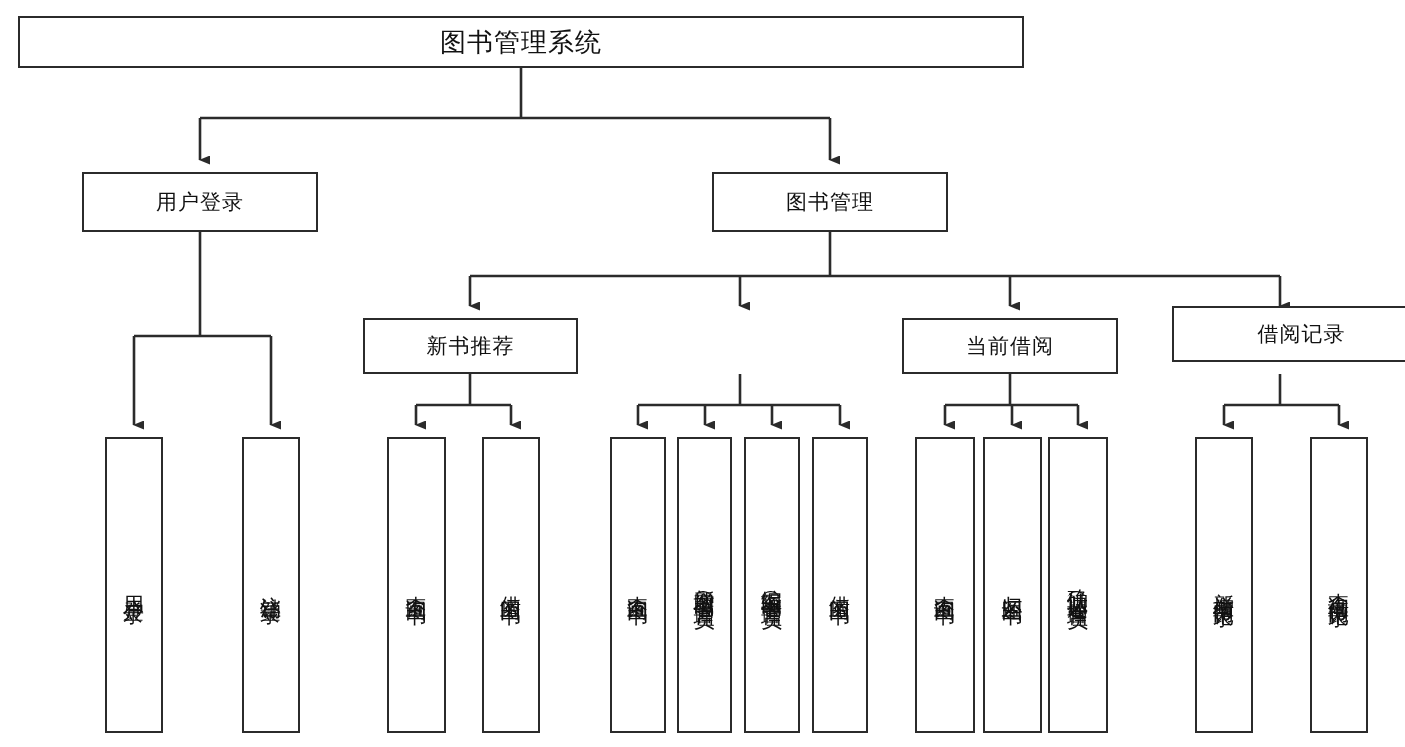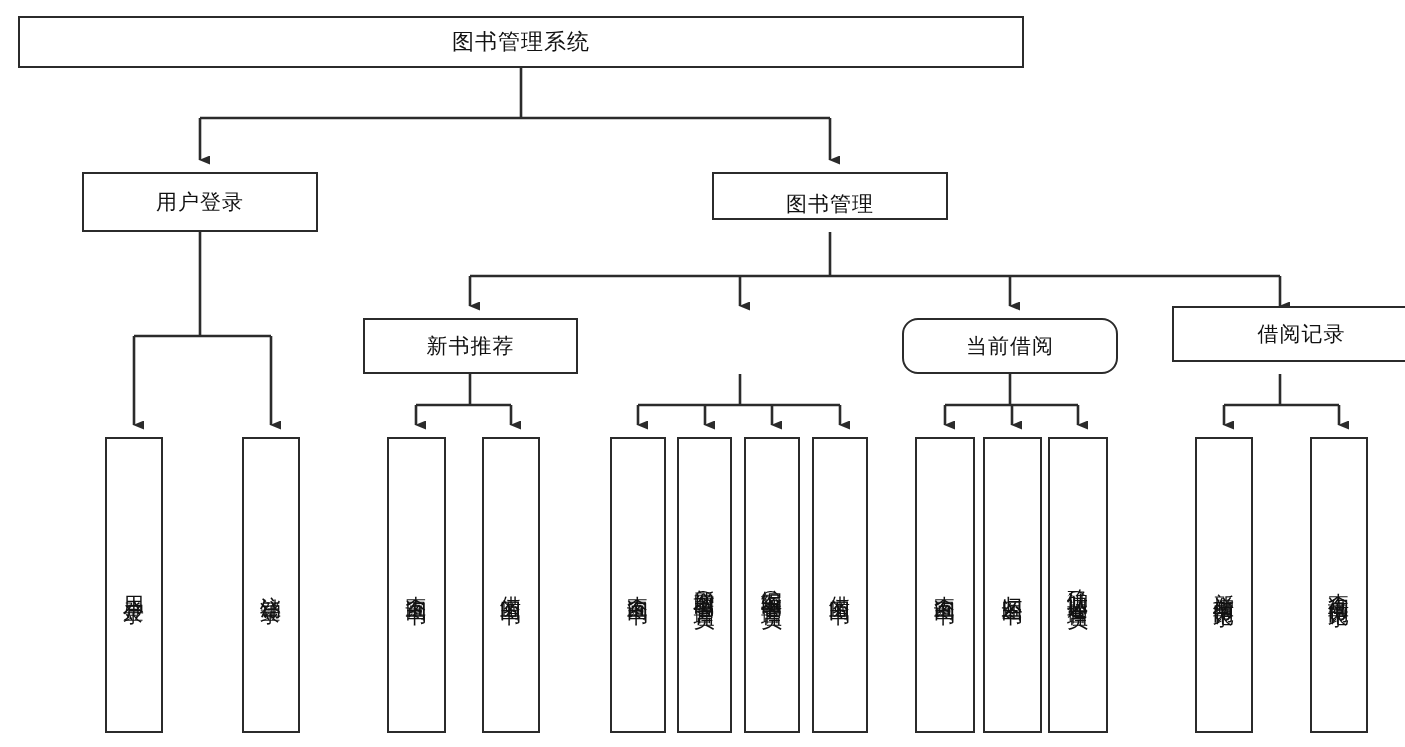--- a/index.html
+++ b/index.html
@@ -42,21 +42,21 @@
     font-size: 21px;
   }
   .node.v .vtext {
     writing-mode: vertical-rl;
     text-orientation: upright;
     letter-spacing: 3px;
     line-height: 1;
     white-space: nowrap;
   }
   .node.root {
-    font-size: 22px;
+    font-size: 26px;
     align-items: center;
   }
   #watermark {
     position: absolute;
     right: 8px;
     bottom: 6px;
     font-size: 17px;
     color: #c3c3c3;
     letter-spacing: 0.5px;
     white-space: nowrap;
@@ -117,28 +117,28 @@
     </g>
   </svg>
 
   <div class="node h root" style="left: 18px; top: 16px; width: 1006px; height: 52px;">
     <span>图书管理系统</span>
   </div>
 
   <div class="node h" style="left: 82px; top: 172px; width: 236px; height: 60px;">
     <span>用户登录</span>
   </div>
-  <div class="node h" style="left: 712px; top: 172px; width: 236px; height: 48px; align-items: flex-end;">
+  <div class="node h" style="left: 712px; top: 172px; width: 236px; height: 60px;">
     <span>图书管理</span>
   </div>
 
   <div class="node h" style="left: 363px; top: 318px; width: 215px; height: 56px;">
     <span>新书推荐</span>
   </div>
-  <div class="node h" style="left: 902px; top: 318px; width: 216px; height: 56px; border-radius: 16px;">
+  <div class="node h" style="left: 902px; top: 318px; width: 216px; height: 56px;">
     <span>当前借阅</span>
   </div>
   <div class="node h" style="left: 1172px; top: 306px; width: 259px; height: 56px;">
     <span>借阅记录</span>
   </div>
 
   <div class="node v" style="left: 105px; top: 437px; width: 58px; height: 296px;">
     <span class="vtext">用户登录</span>
   </div>
   <div class="node v" style="left: 242px; top: 437px; width: 58px; height: 296px;">

